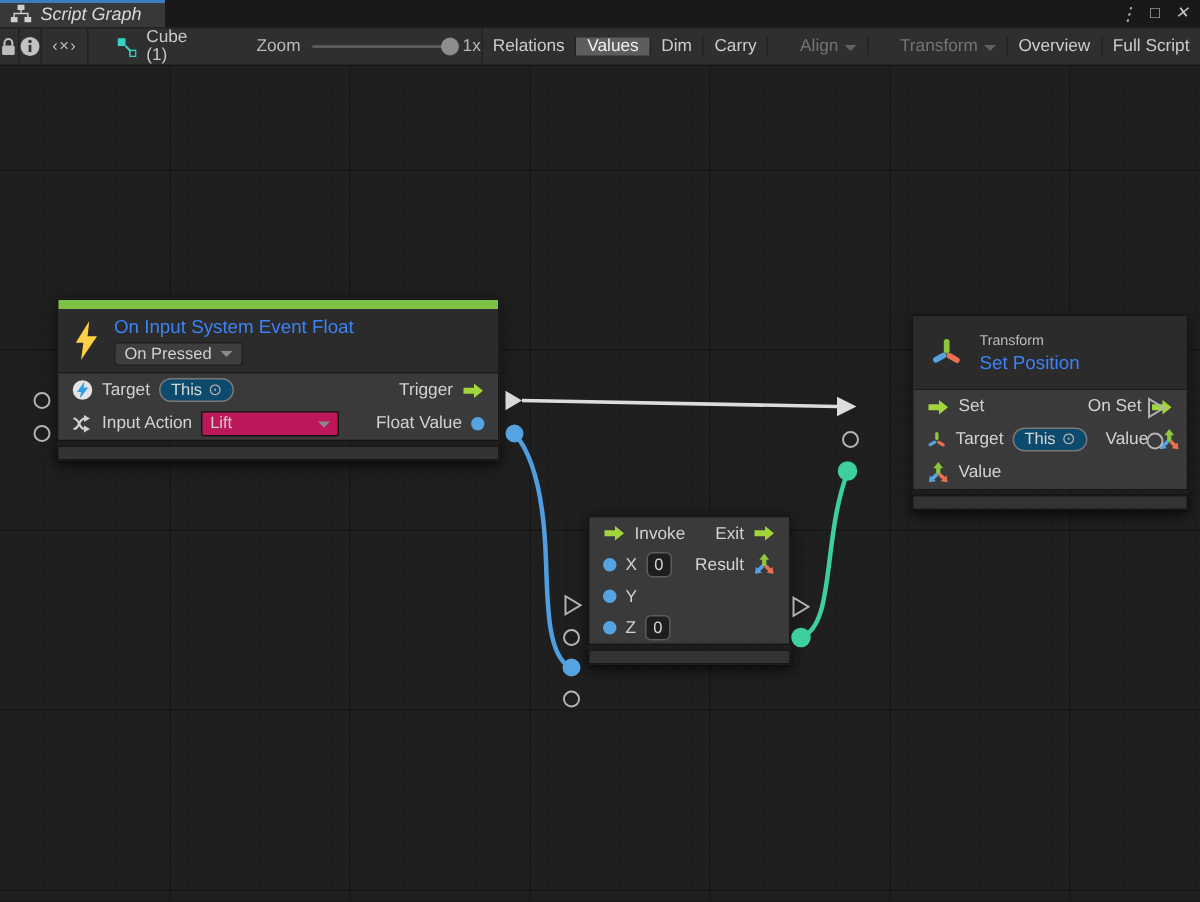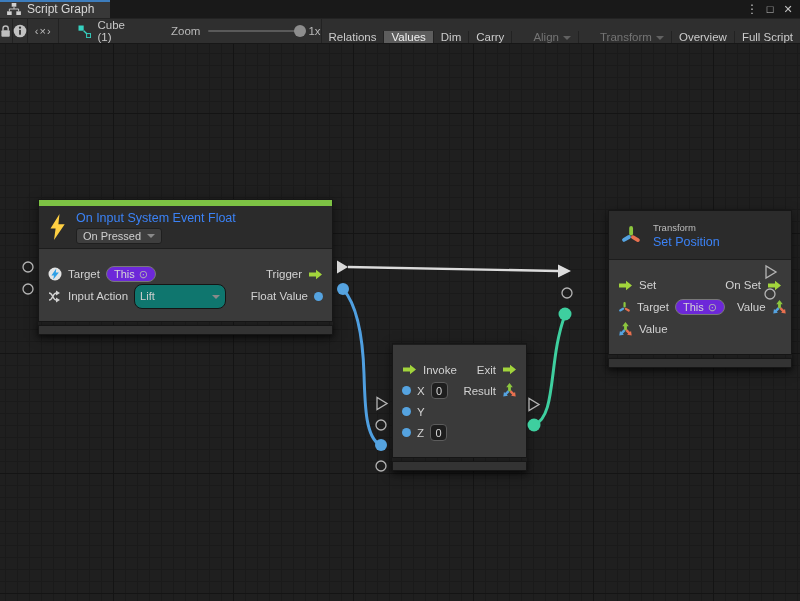--- a/index.html
+++ b/index.html
@@ -1,38 +1,38 @@
 <!DOCTYPE html>
 <html><head>
 <meta charset="utf-8">
 <style>
   * { margin:0; padding:0; box-sizing:border-box; }
   html,body { width:800px; height:601px; overflow:hidden; background:#191919;
     font-family:"Liberation Sans", sans-serif; -webkit-font-smoothing:antialiased; }
   .app { position:relative; width:800px; height:601px; background:#191919; }
 
   
-  .titlebar { position:relative; height:18px; background:#191919; display:flex; align-items:stretch; }
+  .titlebar { position:relative; height:18px; background:#191919; display:flex; align-items:stretch;font-style:italic; }
   .tab { position:relative; width:110px; background:#383838; display:flex; align-items:center;
          gap:6px; padding:0 8px 0 7px; color:#d8d8d8; font-size:12px; cursor:default; }
   .tab-accent { position:absolute; top:0; left:0; right:0; height:2px; background:#3d7dbd; }
   .win-controls { margin-left:auto; display:flex; align-items:center; gap:2px; padding-right:4px; color:#c4c4c4; }
   .win-controls span { width:16px; text-align:center; font-size:11px; line-height:16px; cursor:default; }
   .win-controls .menu { font-size:12px; }
 
   
   .toolbar { height:26px; background:#2f2f2f; border-top:1px solid #232323; border-bottom:1px solid #171717;
              display:flex; align-items:stretch; font-size:11.5px; color:#c9c9c9; }
   .tool-ic { display:flex; align-items:center; justify-content:center; border-right:1px solid #222; }
   .tool-lock { width:24px; } .tool-info { width:27px; } .tool-code { width:60px; color:#bdbdbd; font-size:11px; letter-spacing:1px; }
   .graph-ref { display:flex; align-items:center; gap:6px; margin-left:19px; color:#c9c9c9; }
   .zoom-wrap { display:flex; align-items:center; margin-left:46px; gap:8px; color:#b9b9b9; }
   .zoom-track { position:relative; width:92px; height:2px; background:#5a5a5a; border-radius:1px; }
   .zoom-thumb { position:absolute; right:-6px; top:-5px; width:12px; height:12px; border-radius:50%; background:#8d8d8d; }
-  .tb-right { margin-left:auto; display:flex; align-items:flex-end; border-left:1px solid #222; }
+  .tb-right { margin-left:auto; display:flex; align-items:center; border-left:1px solid #222; }
   .tbtn { display:flex; align-items:center; gap:4px; padding:0 7px; border-right:1px solid #222;
           color:#cccccc; white-space:nowrap; cursor:default; }
   .tbtn:last-child { border-right:none; }
   .tbtn.active { background:#5d5d5d; color:#f0f0f0; }
   .tbtn.disabled { color:#747474;margin-left:14px; }
   .caret { width:0; height:0; border-left:4px solid transparent; border-right:4px solid transparent;
            border-top:4px solid #8a8a8a; margin-top:1px; }
   .tbtn.disabled .caret { border-top-color:#616161; }
 
   
@@ -44,33 +44,33 @@
       linear-gradient(to right, #1a1a1a 1px, transparent 1px),
       linear-gradient(to bottom, #1a1a1a 1px, transparent 1px);
     background-size: 120px 120px, 120px 120px, 12px 12px, 12px 12px;
     background-position: -7px -51px, -7px -51px, 5px 9px, 5px 9px; }
 
   .node { position:absolute; box-shadow:0 3px 10px rgba(0,0,0,.5); }
   .node-main { border:1px solid #161616; background:#3a3a3a; }
   .node-foot { margin-top:3px; height:10px; background:#333333; border:1px solid #161616; box-shadow:0 2px 5px rgba(0,0,0,.45); }
   .accent { height:6px; }
   .nhead { background:#2b2b2b; display:flex; align-items:center; padding:0 10px; gap:10px; }
-  .nbody { border-top:1px solid #1d1d1d; background:#3a3a3a; padding:14px 0; }
+  .nbody { border-top:1px solid #1d1d1d; background:#3a3a3a; padding:0 0; }
   .nrow { display:flex; align-items:center; height:22px; padding:0 9px; gap:6px; color:#d2d2d2; font-size:11.5px; }
   .spacer { flex:1; }
   .ntitle { color:#3b82f6; font-size:12.5px; }
   .nsub { color:#bdbdbd; font-size:9.5px; margin-bottom:2px; }
 
-  .field { display:inline-flex; align-items:center; gap:4px; background:#6d28d9; border:1px solid #787878;
+  .field { display:inline-flex; align-items:center; gap:4px; background:#0c4a6e; border:1px solid #787878;
            border-radius:8px; padding:0 7px; height:16px; font-size:11px; color:#d6d6d6; }
   .scope { color:#b2b2b2; font-size:11px; line-height:1; }
   .numfield { display:inline-flex; align-items:center; justify-content:center; background:#1e1e1e;
               border:1px solid #5c5c5c; border-radius:4px; min-width:17px; height:17px; font-size:11px; color:#d6d6d6; }
-  .dropdown { display:inline-flex; align-items:center; background:#0f766e; border:1px solid #151515;
-              border-radius:8px; height:25px; padding:0 5px; font-size:11px; color:#cfcfcf; min-width:92px; }
+  .dropdown { display:inline-flex; align-items:center; background:#be185d; border:1px solid #151515;
+              border-radius:2px; height:17px; padding:0 5px; font-size:11px; color:#cfcfcf; min-width:92px; }
   .dropdown .caret { margin-left:auto; }
   .mode-dropdown { background:#3e3e3e; border:1px solid #1f1f1f; border-radius:3px; min-width:0;
                    padding:0 6px; gap:6px; height:16px; }
 
   .dotport { width:9px; height:9px; border-radius:50%; background:#55a3e0; flex:none; }
 
   #event-node  { left:38px;  top:155px; width:295px; }
   #setpos-node { left:608px; top:166px; width:184px; }
   #vec3-node   { left:392px; top:299px; width:135px; }
 

